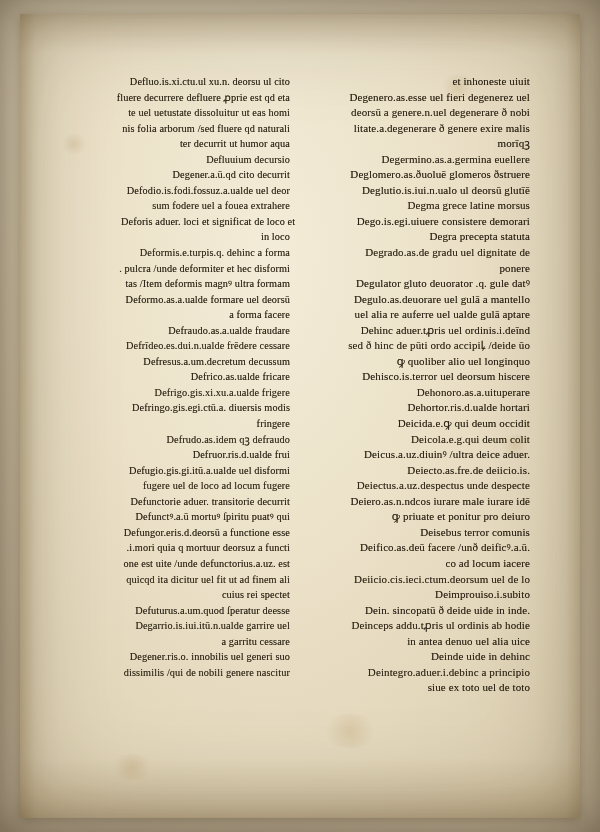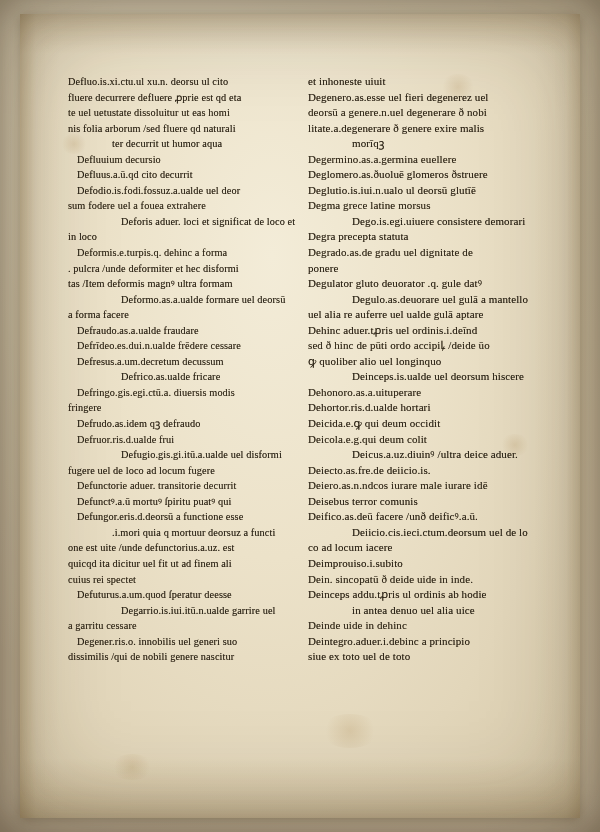--- a/index.html
+++ b/index.html
@@ -68,20 +68,21 @@
 
   
   #textblock {
     position: absolute;
     left: 68px;
     top: 74px;
     width: 462px;
     height: 620px;
     display: flex;
     gap: 18px;
+    text-align: right;
   }
   .column {
     width: 222px;
   }
   .line {
     font-family: "Liberation Serif", serif;
     font-size: 10.3px;
     line-height: 15.55px;
     color: #2b2317;
     white-space: nowrap;
@@ -112,34 +113,35 @@
   </div>
 
   <div id="textblock">
     <div class="column col-left">
       <div class="line">Defluo.is.xi.ctu.ul xu.n. deorsu ul cito</div>
       <div class="line">fluere decurrere defluere ꝓprie est qd eta</div>
       <div class="line">te uel uetustate dissoluitur ut eas homi</div>
       <div class="line">nis folia arborum /sed fluere qd naturali</div>
       <div class="line">ter decurrit ut humor aqua</div>
       <div class="line ind">Defluuium decursio</div>
-      <div class="line ind">Defluus.a.ū.qd cito decurrit</div>
+      <div class="line ind">Degener.a.ū.qd cito decurrit</div>
       <div class="line ind">Defodio.is.fodi.fossuz.a.ualde uel deor</div>
       <div class="line">sum fodere uel a fouea extrahere</div>
       <div class="line ind">Deforis aduer. loci et significat de loco et</div>
       <div class="line">in loco</div>
       <div class="line ind">Deformis.e.turpis.q. dehinc a forma</div>
       <div class="line">. pulcra /unde deformiter et hec disformi</div>
       <div class="line">tas /Item deformis magnꝰ ultra formam</div>
       <div class="line ind">Deformo.as.a.ualde formare uel deorsū</div>
       <div class="line">a forma facere</div>
       <div class="line ind">Defraudo.as.a.ualde fraudare</div>
       <div class="line ind">Defrīdeo.es.dui.n.ualde frēdere cessare</div>
       <div class="line ind">Defresus.a.um.decretum decussum</div>
       <div class="line ind">Defrico.as.ualde fricare</div>
+      <div class="line ind">Defrigo.gis.xi.xu.a.ualde frigere</div>
       <div class="line ind">Defringo.gis.egi.ctū.a. diuersis modis</div>
       <div class="line">fringere</div>
       <div class="line ind">Defrudo.as.idem qꝫ defraudo</div>
       <div class="line ind">Defruor.ris.d.ualde frui</div>
       <div class="line ind">Defugio.gis.gi.itū.a.ualde uel disformi</div>
       <div class="line">fugere uel de loco ad locum fugere</div>
       <div class="line ind">Defunctorie aduer. transitorie decurrit</div>
       <div class="line ind">Defunctꝰ.a.ū mortuꝰ ſpiritu puatꝰ qui</div>
       <div class="line ind">Defungor.eris.d.deorsū a functione esse</div>
       <div class="line">.i.mori quia q mortuur deorsuz a functi</div>
@@ -166,32 +168,34 @@
       <div class="line">Dego.is.egi.uiuere consistere demorari</div>
       <div class="line">Degra precepta statuta</div>
       <div class="line">Degrado.as.de gradu uel dignitate de</div>
       <div class="line">ponere</div>
       <div class="line">Degulator gluto deuorator .q. gule datꝰ</div>
       <div class="line">Degulo.as.deuorare uel gulā a mantello</div>
       <div class="line">uel alia re auferre uel ualde gulā aptare</div>
       <div class="line">Dehinc aduer.tꝓris uel ordinis.i.deīnd</div>
       <div class="line">sed ð hinc de pūti ordo accipiꝲ /deide ūo</div>
       <div class="line">ꝙ quoliber alio uel longinquo</div>
-      <div class="line">Deinceps.is.ualde uel deorsum hiscere</div>
+      <div class="line">Dehisco.is.terror uel deorsum hiscere</div>
       <div class="line">Dehonoro.as.a.uituperare</div>
       <div class="line">Dehortor.ris.d.ualde hortari</div>
       <div class="line">Deicida.e.ꝙ qui deum occidit</div>
       <div class="line">Deicola.e.g.qui deum colit</div>
       <div class="line">Deicus.a.uz.diuinꝰ /ultra deice aduer.</div>
       <div class="line">Deiecto.as.fre.de deiicio.is.</div>
+      <div class="line">Deiectus.a.uz.despectus unde despecte</div>
       <div class="line">Deiero.as.n.ndcos iurare male iurare idē</div>
+      <div class="line">ꝙ priuate et ponitur pro deiuro</div>
       <div class="line">Deisebus terror comunis</div>
       <div class="line">Deifico.as.deū facere /unð deificꝰ.a.ū.</div>
+      <div class="line">co ad locum iacere</div>
       <div class="line">Deiicio.cis.ieci.ctum.deorsum uel de lo</div>
-      <div class="line">co ad locum iacere</div>
       <div class="line">Deimprouiso.i.subito</div>
       <div class="line">Dein. sincopatū ð deide uide in inde.</div>
       <div class="line">Deinceps addu.tꝓris ul ordinis ab hodie</div>
       <div class="line">in antea denuo uel alia uice</div>
       <div class="line">Deinde uide in dehinc</div>
       <div class="line">Deintegro.aduer.i.debinc a principio</div>
       <div class="line">siue ex toto uel de toto</div>
     </div>
   </div>
 

